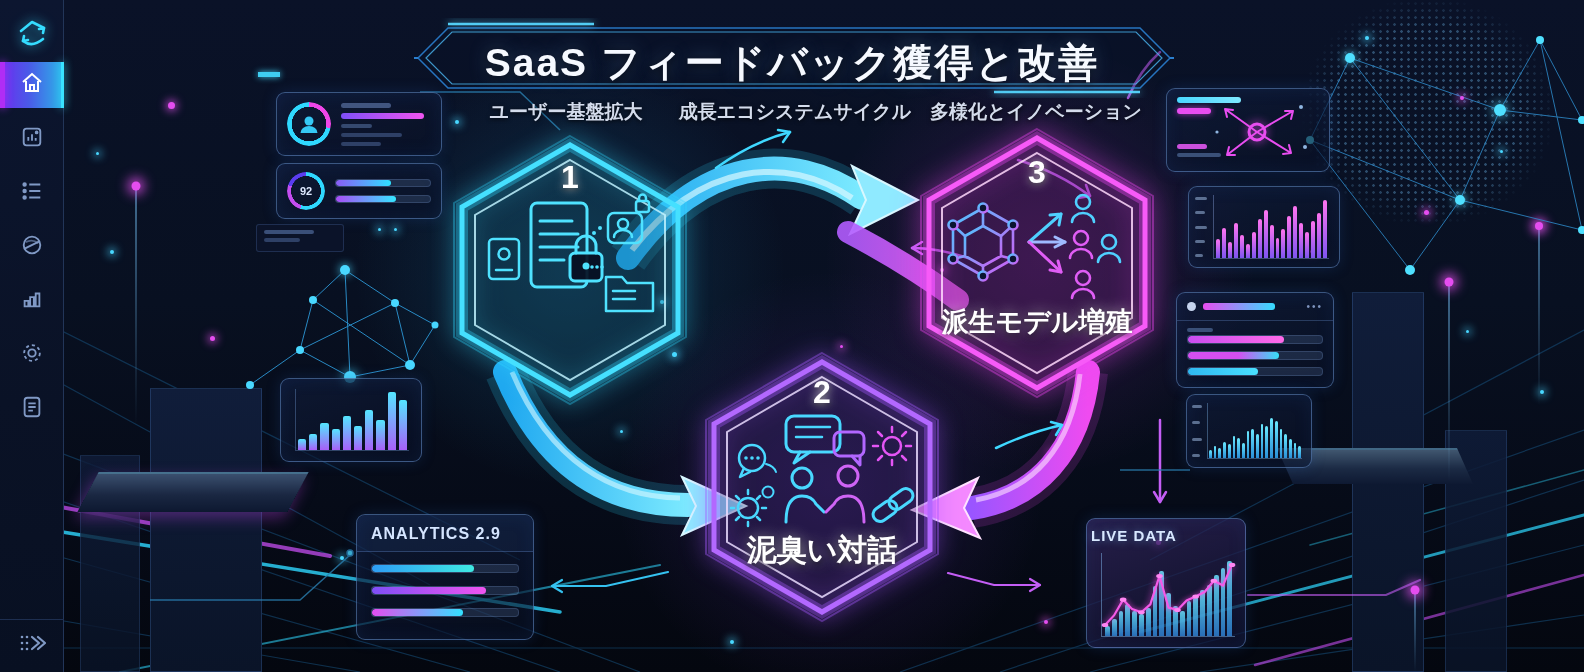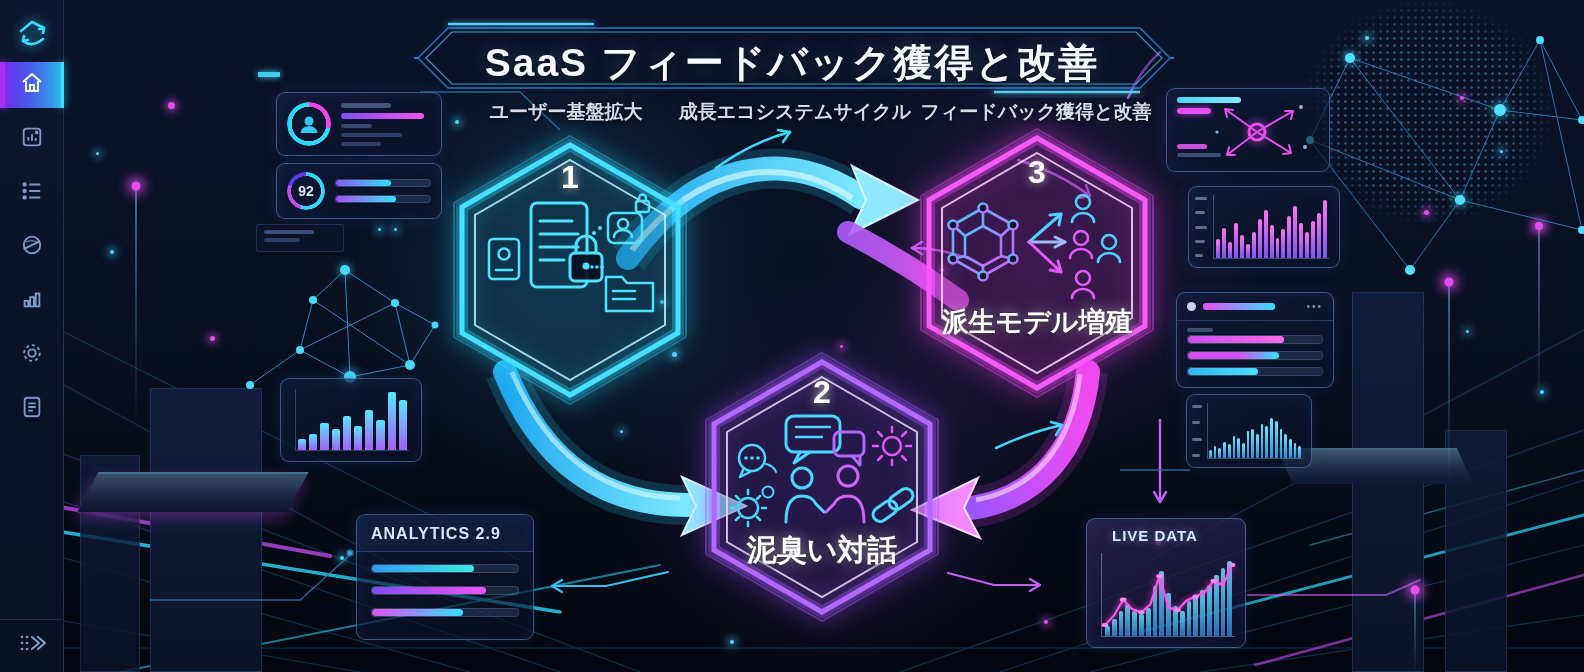--- a/index.html
+++ b/index.html
@@ -270,21 +270,21 @@
     <path d="M4 40 L34 10 H726 L756 40 L726 70 H34 Z" fill="rgba(10,18,40,.35)" stroke="#2a7fd0" stroke-width="1.5" opacity="0.9"></path>
     <path d="M12 40 L38 14 H722 L748 40 L722 66 H38 Z" fill="none" stroke="#4fc2ff" stroke-width="1.2" opacity="0.75"></path>
     <path d="M34 6 H180" stroke="#56d8ff" stroke-width="2.5" opacity="0.95" style="filter:drop-shadow(0 0 4px #56d8ff)"></path>
     <path d="M580 74 H726" stroke="#56d8ff" stroke-width="2.5" opacity="0.95" style="filter:drop-shadow(0 0 4px #56d8ff)"></path>
     <path d="M-8 40 H4 M756 40 H768" stroke="#2a7fd0" stroke-width="2"></path>
   </svg>
   <div class="title" style="left:792px;top:36px;transform:translateX(-50%);">SaaS フィードバック獲得と改善</div>
 
   <div class="subtitle" style="left:566px;top:99px;">ユーザー基盤拡大</div>
   <div class="subtitle" style="left:795px;top:99px;">成長エコシステムサイクル</div>
-  <div class="subtitle" style="left:1036px;top:99px;">フィードバック獲得と改善</div>
+  <div class="subtitle" style="left:1036px;top:99px;">多様化とイノベーション</div>
 
   <svg class="abs" style="left:0;top:0;z-index:15;" width="1584" height="672">
     <defs>
       <linearGradient id="gc" x1="0" y1="0" x2="1" y2="0">
           <stop offset="0" stop-color="#1fa8f0"></stop>
           <stop offset="1" stop-color="#7ceaff"></stop>
         </linearGradient>
       <linearGradient id="gp" x1="0" y1="0" x2="1" y2="0">
           <stop offset="0" stop-color="#b25cff"></stop>
           <stop offset="1" stop-color="#ef5cf5"></stop>
@@ -500,21 +500,21 @@
       <div class="bar-line" style="width:92%;height:6px;background:linear-gradient(90deg,#7e4ff7,#f054f0);"></div>
       <div class="bar-line" style="width:34%;height:4px;background:#35496f;"></div>
       <div class="bar-line" style="width:68%;height:4px;background:#2e4066;"></div>
       <div class="bar-line" style="width:44%;height:4px;background:#2e4066;"></div>
     </div>
   </div>
 
   <div class="panel" style="left:276px;top:163px;width:166px;height:56px;padding:9px 10px;display:flex;gap:10px;align-items:center;">
     <div style="position:relative;width:38px;height:38px;flex:0 0 38px;">
       <div class="ring abs" style="inset:0;background:conic-gradient(#2fd8ff 0 55%,#c44df0 55% 80%,#5a3df0 80% 100%);"></div>
-      <span class="abs" style="left:0;top:0;width:38px;height:38px;display:flex;align-items:center;justify-content:center;color:#dfe9ff;font-size:14px;font-weight:bold;">92</span>
+      <span class="abs" style="left:0;top:0;width:38px;height:38px;display:flex;align-items:center;justify-content:center;color:#dfe9ff;font-size:11px;font-weight:bold;">92</span>
     </div>
     <div style="flex:1;display:flex;flex-direction:column;gap:8px;">
       <div class="track" style="height:8px;">
           <i class="g-mc" style="background: linear-gradient(90deg, rgb(139, 92, 246), rgb(47, 224, 255)); width: 58%;"></i>
         </div>
       <div class="track" style="height:8px;">
           <i style="background: linear-gradient(90deg, rgb(169, 77, 247), rgb(53, 230, 255)); width: 64%;"></i>
         </div>
     </div>
   </div>
@@ -659,21 +659,21 @@
         <i style="height: 68%;"></i>
         <i style="height: 52%;"></i>
         <i style="height: 44%;"></i>
         <i style="height: 34%;"></i>
         <i style="height: 28%;"></i>
         <i style="height: 22%;"></i>
       </div>
   </div>
 
   <div class="panel" style="left:1086px;top:518px;width:160px;height:130px;z-index:31;background:linear-gradient(160deg,rgba(50,38,92,.75),rgba(14,18,46,.7));">
-    <div style="padding:8px 25px 6px;">
+    <div style="padding:8px 4px 6px;">
       <span style="color:#d8e8ff;font-weight:bold;font-size:15px;letter-spacing:1px;text-shadow:0 0 8px rgba(120,200,255,.5);">LIVE DATA</span>
     </div>
     <div class="line-chart" style="position:absolute;left:14px;top:34px;right:10px;bottom:10px;border-left:1px solid rgba(140,200,255,.45);border-bottom:1px solid rgba(140,200,255,.45);">
       <div class="bars" style="--bt:#67e6ff;--bb:#2e7fd0;gap:2px;position:absolute;inset:0;padding:0 3px;opacity:.85;">
           <i style="height: 12%;"></i>
           <i style="height: 20%;"></i>
           <i style="height: 30%;"></i>
           <i style="height: 38%;"></i>
           <i style="height: 30%;"></i>
           <i style="height: 26%;"></i>

